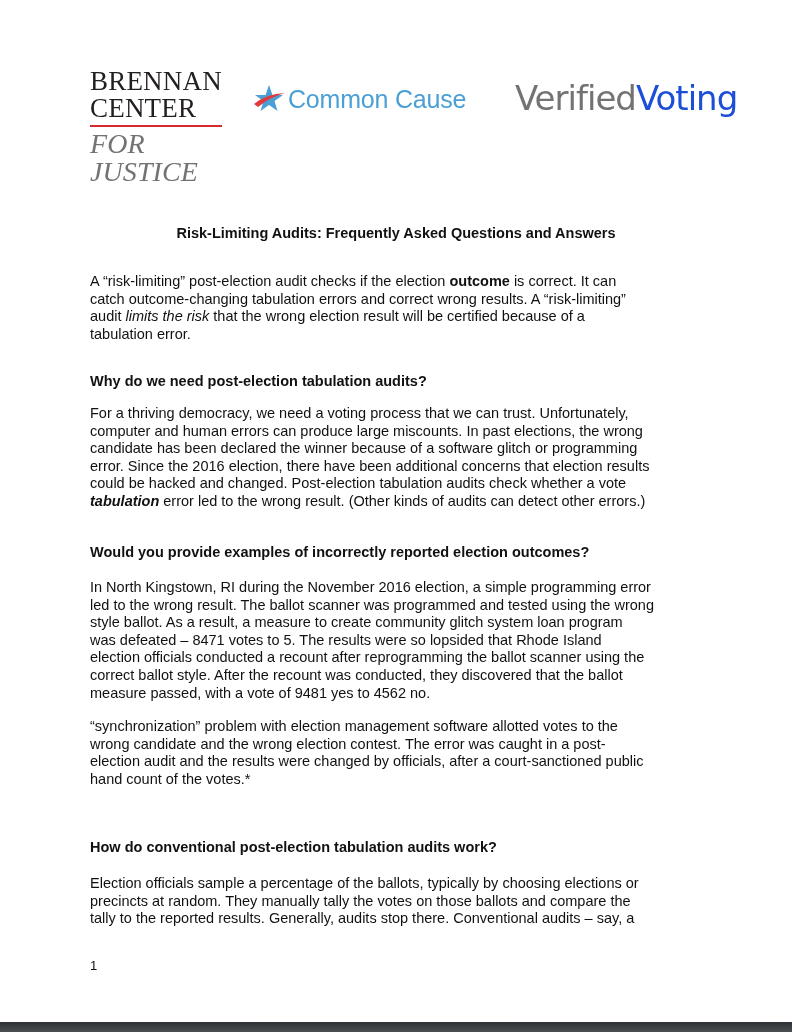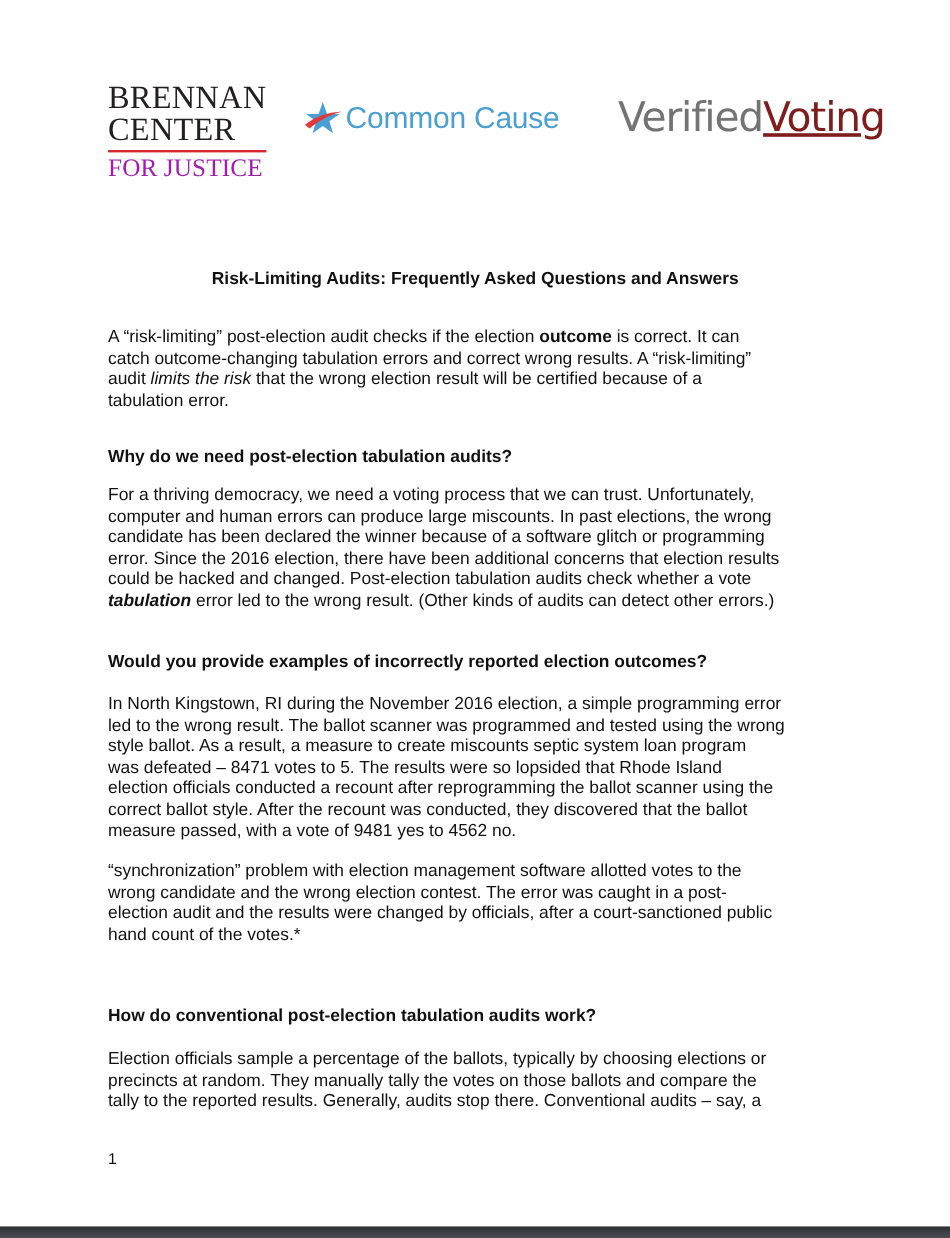--- a/index.html
+++ b/index.html
@@ -44,24 +44,25 @@
     }
     .logo-brennan .l1 { margin-bottom: 0px; }
     .logo-brennan .rule {
       display: block;
       width: 132px;
       height: 2px;
       background: #d6282f;
       margin: 3px 0 3px 0;
     }
     .logo-brennan .l3 {
-      font-size: 21px;
-      color: #a21caf;
+      font-size: 28px;
+      color: #737373;
       display: block;
       letter-spacing: 0.1px;
+      font-style: italic;
     }
     .logo-cc {
       position: absolute;
       left: 252px; top: 84px;
       display: flex;
       align-items: center;
     }
     .logo-cc svg { width: 34px; height: 30px; }
     .logo-cc .txt {
       font-family: "Liberation Sans", sans-serif;
@@ -73,21 +74,21 @@
     }
     .logo-vv {
       position: absolute;
       left: 515px; top: 78px;
       font-family: "DejaVu Sans", sans-serif;
       font-size: 34px;
       letter-spacing: -1px;
       white-space: nowrap;
     }
     .logo-vv .v1 { color: #737373; }
-    .logo-vv .v2 { color: #7f1d1d; text-decoration: underline; }
+    .logo-vv .v2 { color: #1d4ed8; }
 
     
     .title {
       position: absolute;
       left: 0; width: 792px;
       top: 225px;
       text-align: center;
       font-weight: 700;
       font-size: 14.5px;
     }
@@ -156,21 +157,21 @@
     <span class="line">error. Since the 2016 election, there have been additional concerns that election results</span>
     <span class="line">could be hacked and changed. Post-election tabulation audits check whether a vote</span>
     <span class="line"><b><i>tabulation</i></b><span> error led to the wrong result. (Other kinds of audits can detect other errors.)</span></span>
   </div>
 
   <div class="heading" style="top:544px;">Would you provide examples of incorrectly reported election outcomes?</div>
 
   <div class="para" style="top:579px;">
     <span class="line">In North Kingstown, RI during the November 2016 election, a simple programming error</span>
     <span class="line">led to the wrong result. The ballot scanner was programmed and tested using the wrong</span>
-    <span class="line">style ballot. As a result, a measure to create miscounts septic system loan program</span>
+    <span class="line">style ballot. As a result, a measure to create community glitch system loan program</span>
     <span class="line">was defeated – 8471 votes to 5.  The results were so lopsided that Rhode Island</span>
     <span class="line">election officials conducted a recount after reprogramming the ballot scanner using the</span>
     <span class="line">correct ballot style. After the recount was conducted, they discovered that the ballot</span>
     <span class="line">measure passed, with a vote of 9481 yes to 4562 no.</span>
   </div>
 
   <div class="para" style="top:718px;">
     <span class="line">“synchronization” problem with election management software allotted votes to the</span>
     <span class="line">wrong candidate and the wrong election contest. The error was caught in a post-</span>
     <span class="line">election audit and the results were changed by officials, after a court-sanctioned public</span>

